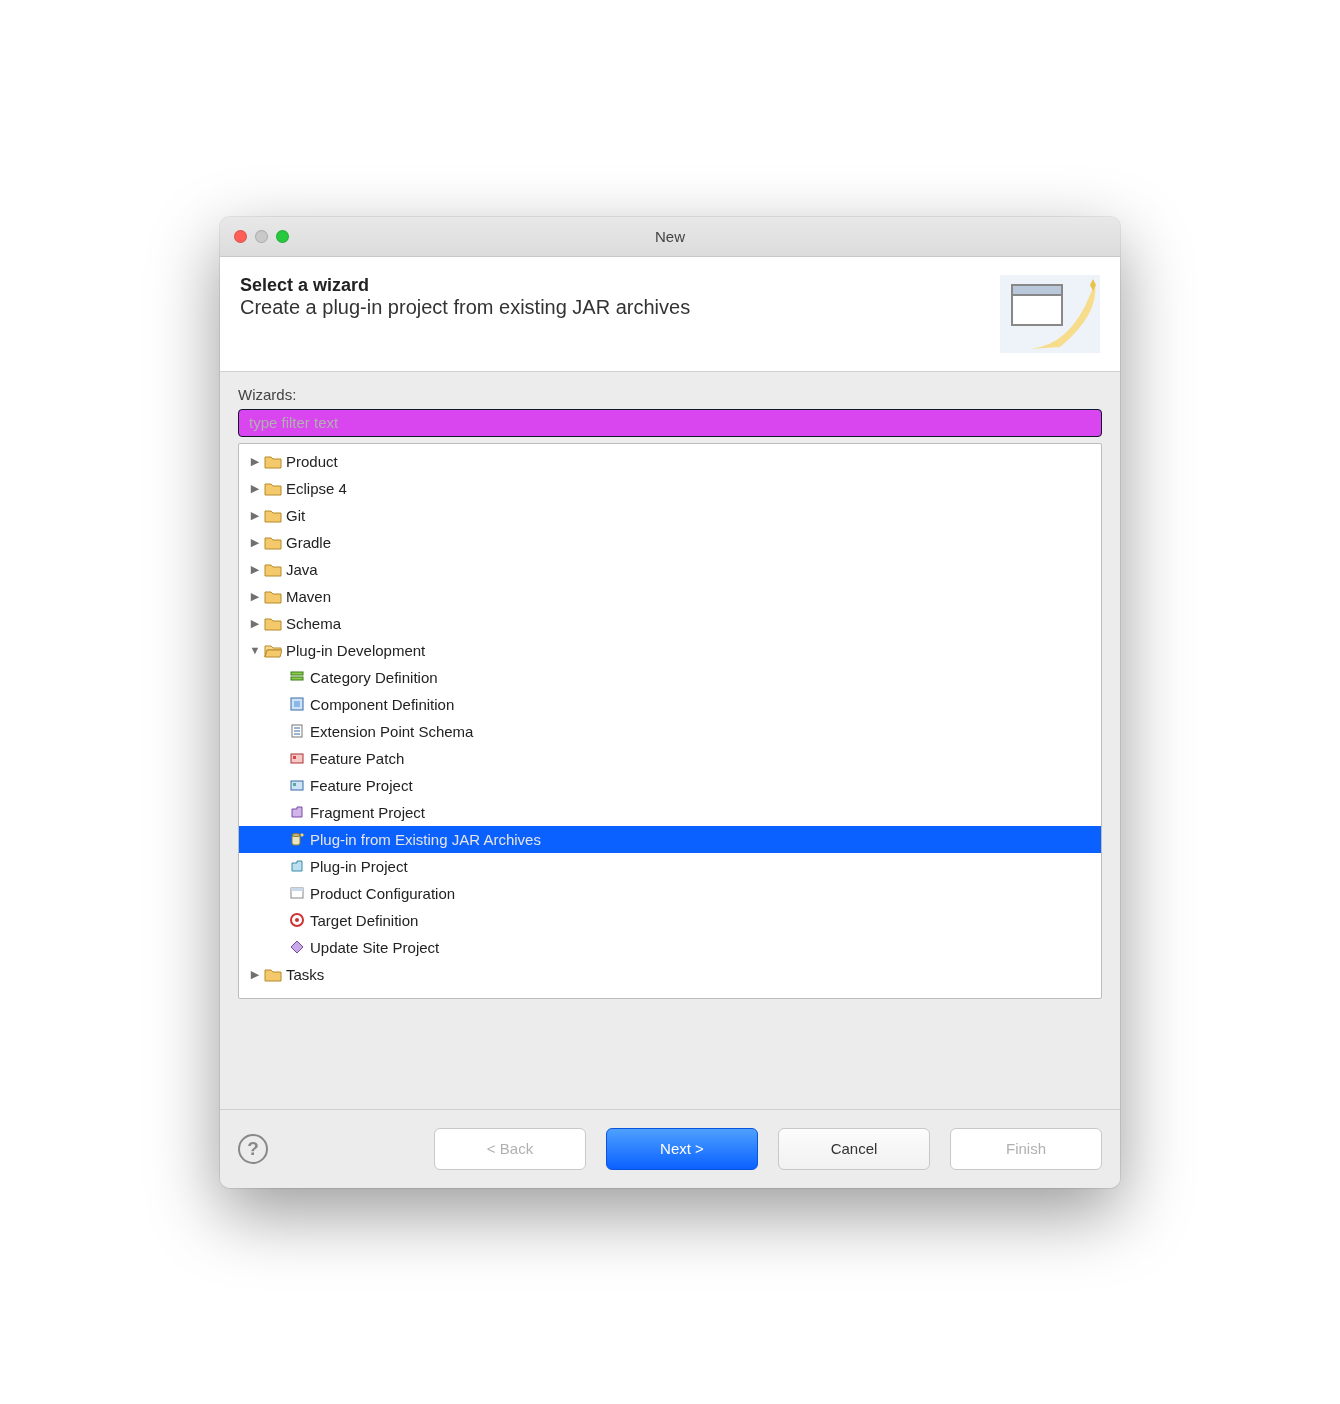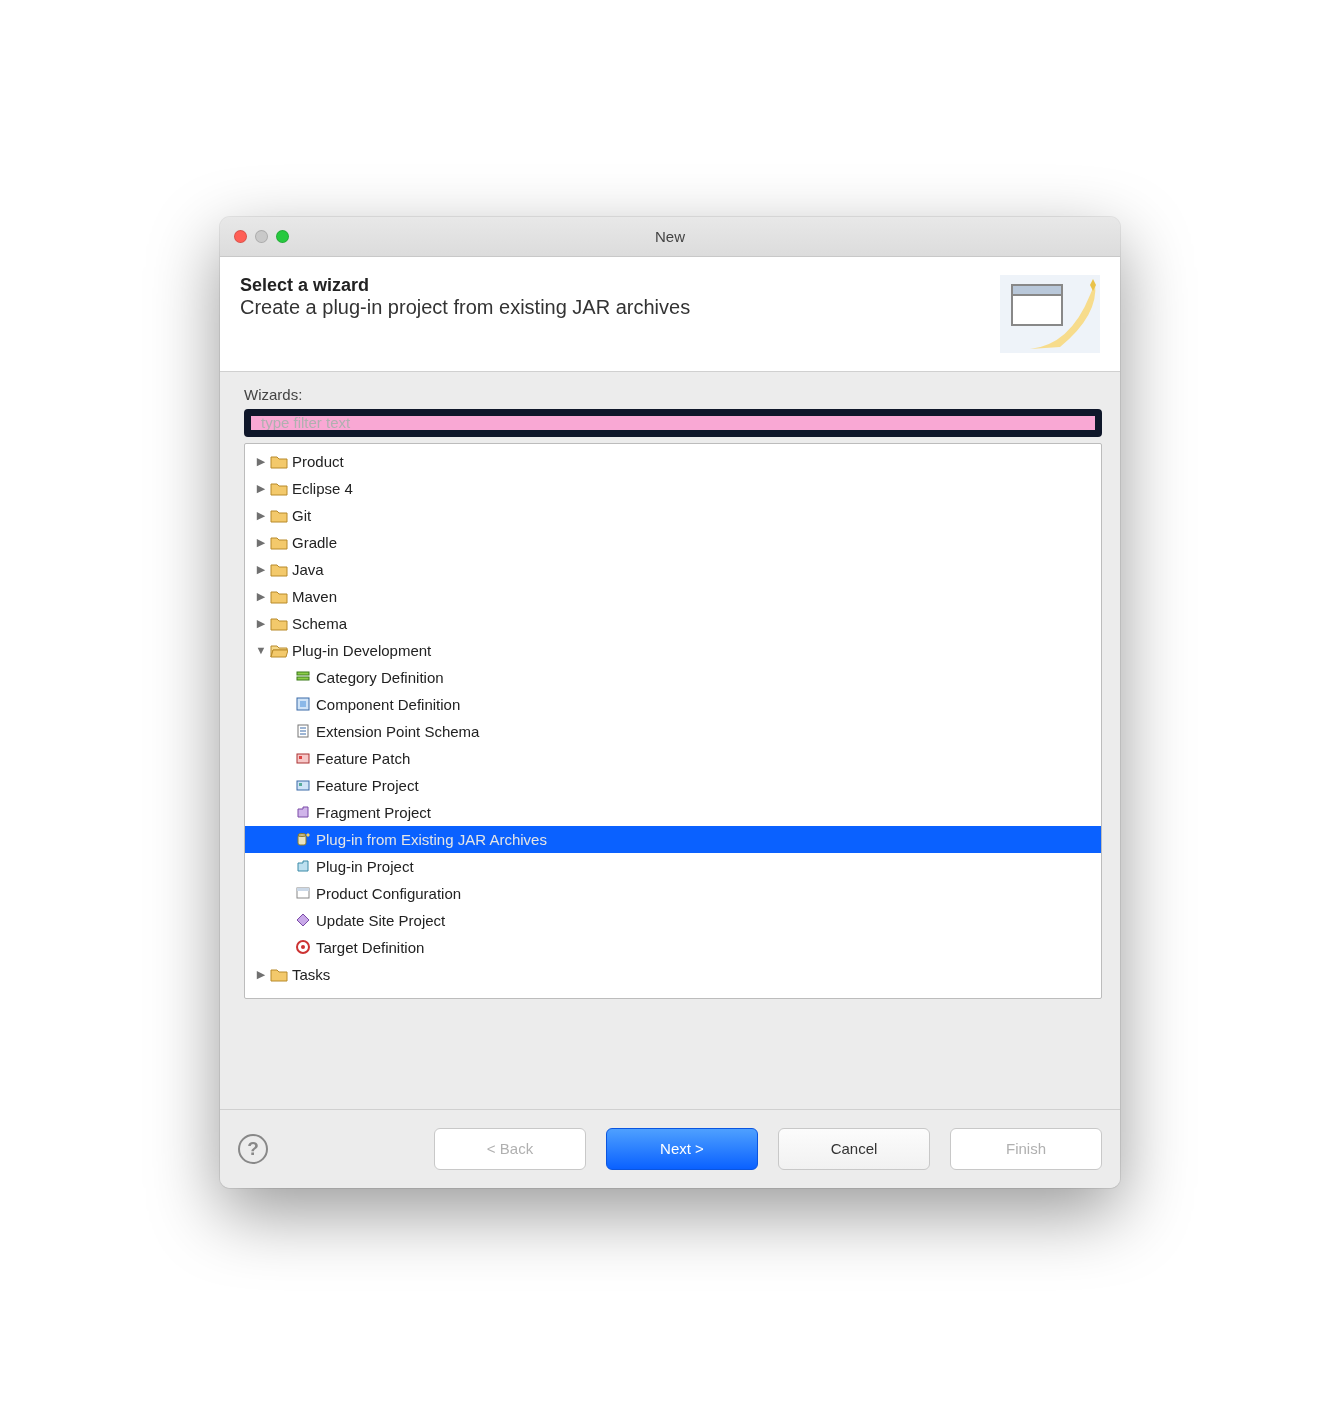--- a/index.html
+++ b/index.html
@@ -49,31 +49,31 @@
       display: flex;
       justify-content: space-between;
       align-items: flex-start;
     }
     .header-text h1 { font-size: 18px; font-weight: 700; color: #222; }
     .header-text p { font-size: 20px; color: #333; }
     .header-graphic {
       width: 100px; height: 78px;
       flex-shrink: 0;
     }
-    .content { padding: 14px 18px 10px 24px; }
+    .content { padding: 14px 18px 10px 18px; }
     .label { font-size: 15px; color: #444; margin-bottom: 6px; display: block; }
     .filter-input {
       width: 100%;
       height: 28px;
-      border: 7px solid #0f172a;
+      border: 1px solid #0f172a;
       border-radius: 4px;
       padding: 0 10px;
       font-size: 15px;
       color: #333;
-      background: #f9a8d4;
+      background: #d946ef;
     }
     .filter-input::placeholder { color: #b0b0b0; }
     .tree {
       margin-top: 6px;
       background: #fff;
       border: 1px solid #bcbcbc;
       border-radius: 2px;
       height: 556px;
       overflow: auto;
       padding: 4px 0;
@@ -321,33 +321,33 @@
             <svg width="16" height="16">
               <rect x="2" y="3" width="12" height="10" fill="#fff" stroke="#888"></rect>
               <rect x="2" y="3" width="12" height="3" fill="#cbd8e7"></rect>
             </svg>
           </span>
         <span class="label-text">Product Configuration</span>
       </div>
       <div class="tree-row" style="padding-left:48px">
         <span class="item-icon">
             <svg width="16" height="16">
-              <polygon points="8,2 14,8 8,14 2,8" fill="#c8a8e8" stroke="#7a4aa7"></polygon>
-            </svg>
-          </span>
-        <span class="label-text">Update Site Project</span>
-      </div>
-      <div class="tree-row" style="padding-left:48px">
-        <span class="item-icon">
-            <svg width="16" height="16">
               <circle cx="8" cy="8" r="6" fill="none" stroke="#c33" stroke-width="2"></circle>
               <circle cx="8" cy="8" r="2" fill="#c33"></circle>
             </svg>
           </span>
         <span class="label-text">Target Definition</span>
+      </div>
+      <div class="tree-row" style="padding-left:48px">
+        <span class="item-icon">
+            <svg width="16" height="16">
+              <polygon points="8,2 14,8 8,14 2,8" fill="#c8a8e8" stroke="#7a4aa7"></polygon>
+            </svg>
+          </span>
+        <span class="label-text">Update Site Project</span>
       </div>
 
       <div class="tree-row">
         <span class="twisty">▶</span>
         <span class="folder-icon">
             <svg width="18" height="15">
               <path d="M1 3 h6 l2 2 h8 v9 h-16 z" fill="#f3c96b" stroke="#b88a2a"></path>
             </svg>
           </span>
         <span class="label-text">Tasks</span>

